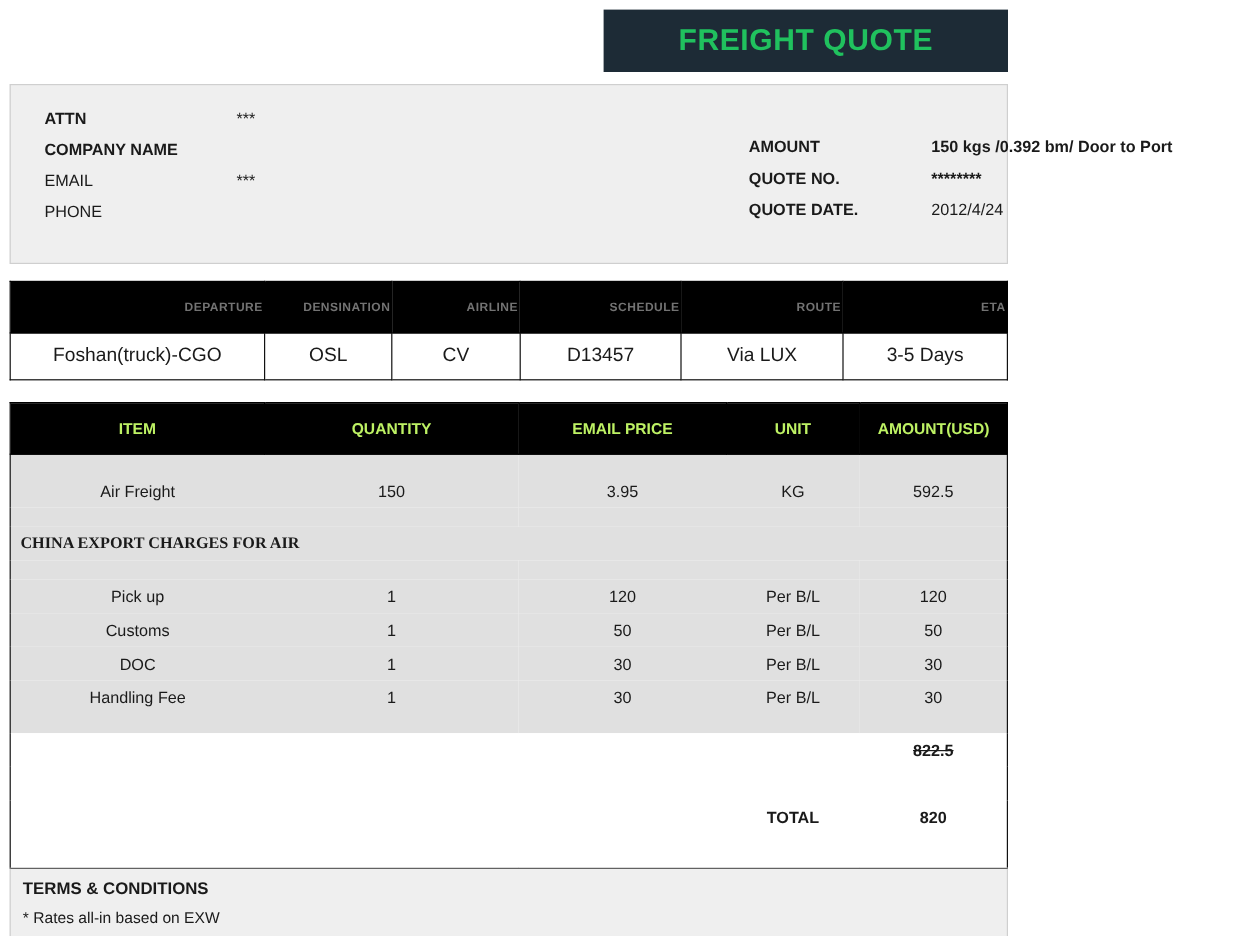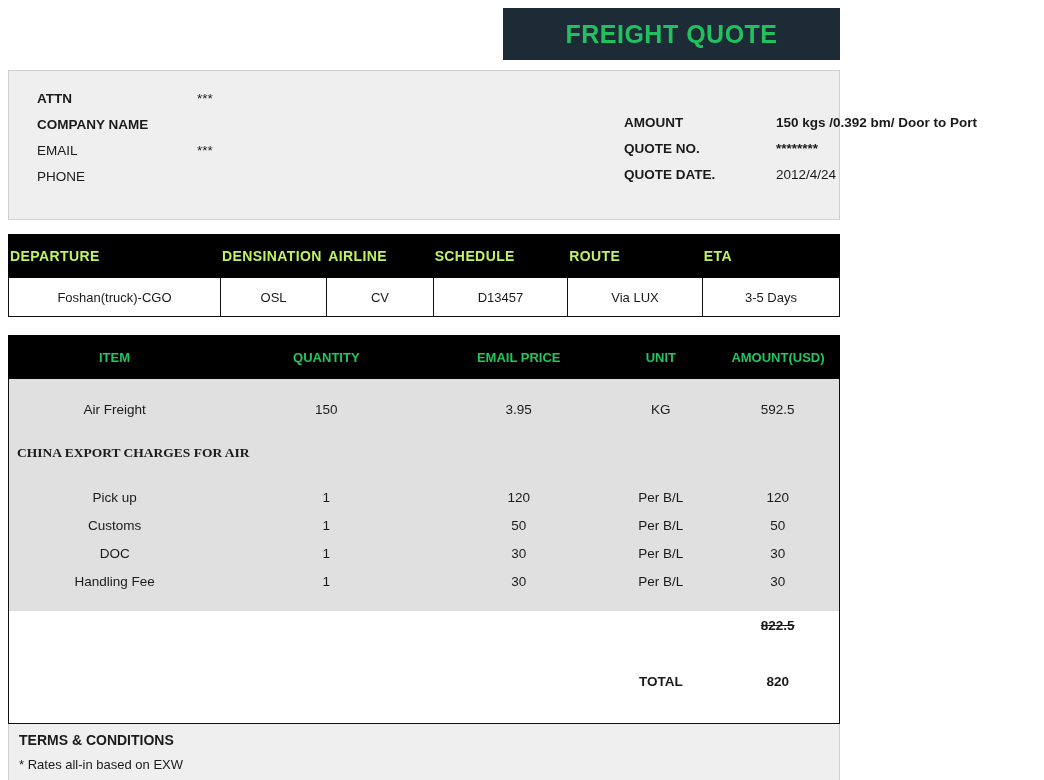--- a/index.html
+++ b/index.html
@@ -97,47 +97,47 @@
 
   
   .route-table {
     width: 100%;
     border-collapse: collapse;
     table-layout: fixed;
     margin-bottom: 18px;
   }
   .route-table th {
     background: #000000;
-    color: #bef264;
-    font-size: 14px;
+    color: #737373;
+    font-size: 10px;
     font-weight: bold;
     letter-spacing: 0.4px;
     height: 40px;
-    text-align: left;
+    text-align: right;
     border: 1px solid #000000;
   }
   .route-table td {
     height: 36px;
     text-align: center;
-    font-size: 13px;
+    font-size: 16px;
     border: 1px solid #111111;
     background: #ffffff;
   }
 
   
   .charges-table {
     width: 100%;
     border-collapse: collapse;
     table-layout: fixed;
     border-left: 1px solid #111;
     border-right: 1px solid #111;
   }
   .charges-table th {
     background: #000000;
-    color: #22c55e;
+    color: #bef264;
     font-size: 13px;
     font-weight: bold;
     height: 40px;
     border: 1px solid #000;
   }
   .charges-table td {
     height: 26px;
     font-size: 13.5px;
     text-align: center;
     background: #e0e0e0;

